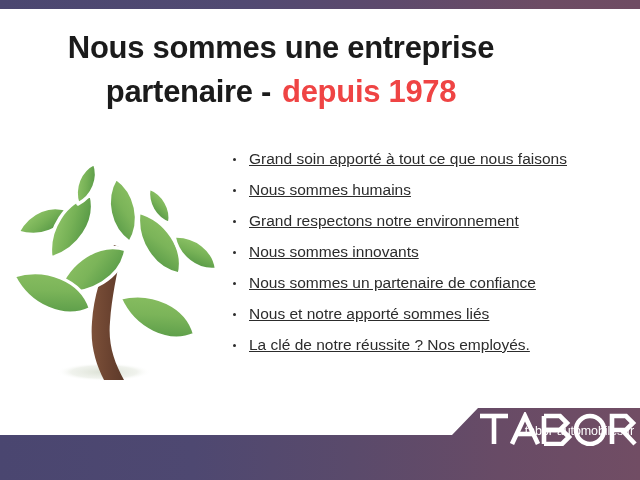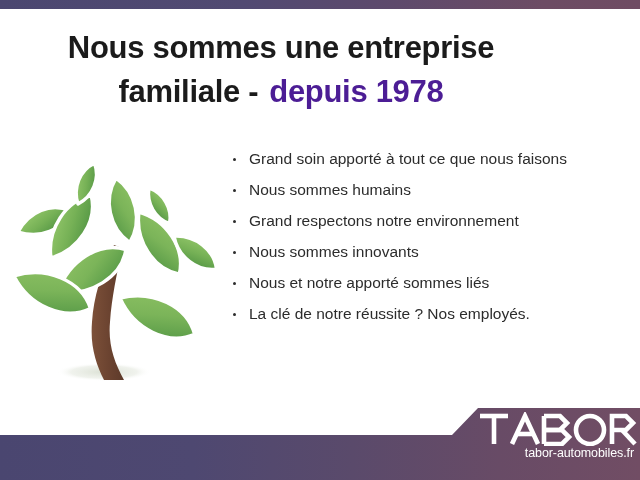--- a/index.html
+++ b/index.html
@@ -35,21 +35,21 @@
     top: 26px;
     width: 562px;
     text-align: center;
     font-size: 31px;
     font-weight: bold;
     line-height: 1.42;
     letter-spacing: -0.3px;
     color: #1b1b1b;
   }
   .headline .accent {
-    color: #4c1d95;
+    color: #ef4444;
   }
   .headline .spacer {
     display: inline-block;
     width: 11px;
   }
 
   
   .tree-wrap {
     position: absolute;
     left: 8px;
@@ -74,20 +74,21 @@
     list-style: none;
   }
   .bullets li {
     position: relative;
     padding-left: 18px;
     margin: 0 0 9px 0;
     font-size: 15.5px;
     line-height: 22px;
     color: #2c2c2c;
     white-space: nowrap;
+    text-decoration: underline;
   }
   .bullets li::before {
     content: "";
     position: absolute;
     left: 2px;
     top: 10px;
     width: 3px;
     height: 3px;
     border-radius: 50%;
     background: #2c2c2c;
@@ -110,38 +111,38 @@
     top: 412px;
     width: 160px;
     height: 62px;
   }
   .logo svg {
     display: block;
   }
   .logo-url {
     position: absolute;
     left: 478px;
-    top: 446px;
+    top: 424px;
     width: 156px;
     text-align: right;
     font-size: 12.5px;
     letter-spacing: -0.1px;
     color: #ffffff;
   }
 </style>
 </head>
 <body>
 
 <div id="slide">
 
   <div class="top-bar"></div>
 
   <div class="headline">
     <span>Nous sommes une entreprise</span><br>
-    <span>familiale -</span><span class="spacer"></span><span class="accent">depuis 1978</span>
+    <span>partenaire -</span><span class="spacer"></span><span class="accent">depuis 1978</span>
   </div>
 
   <div class="tree-wrap">
     <svg viewBox="0 0 212 252" xmlns="http://www.w3.org/2000/svg" aria-hidden="true">
       <defs>
         <linearGradient id="lg" x1="0%" y1="0%" x2="100%" y2="100%">
           <stop offset="0%" stop-color="#8ec264"></stop>
           <stop offset="48%" stop-color="#7bb459"></stop>
           <stop offset="100%" stop-color="#4f9443"></stop>
         </linearGradient>
@@ -189,20 +190,21 @@
         <path transform="translate(6,136) rotate(23)" d="M0 0 C 26 -22, 64 -22, 83 0 C 64 22, 26 22, 0 0 Z" fill="url(#lg)"></path>
       </g>
     </svg>
   </div>
 
   <ul class="bullets">
     <li>Grand soin apporté à tout ce que nous faisons</li>
     <li>Nous sommes humains</li>
     <li>Grand respectons notre environnement</li>
     <li>Nous sommes innovants</li>
+    <li>Nous sommes un partenaire de confiance</li>
     <li>Nous et notre apporté sommes liés</li>
     <li>La clé de notre réussite ? Nos employés.</li>
   </ul>
 
   <div class="bottom-bar"></div>
 
   <div class="logo">
     <svg viewBox="0 0 160 34" xmlns="http://www.w3.org/2000/svg" aria-hidden="true">
       <g fill="none" stroke="#ffffff" stroke-width="4.6" stroke-linecap="butt">
 

